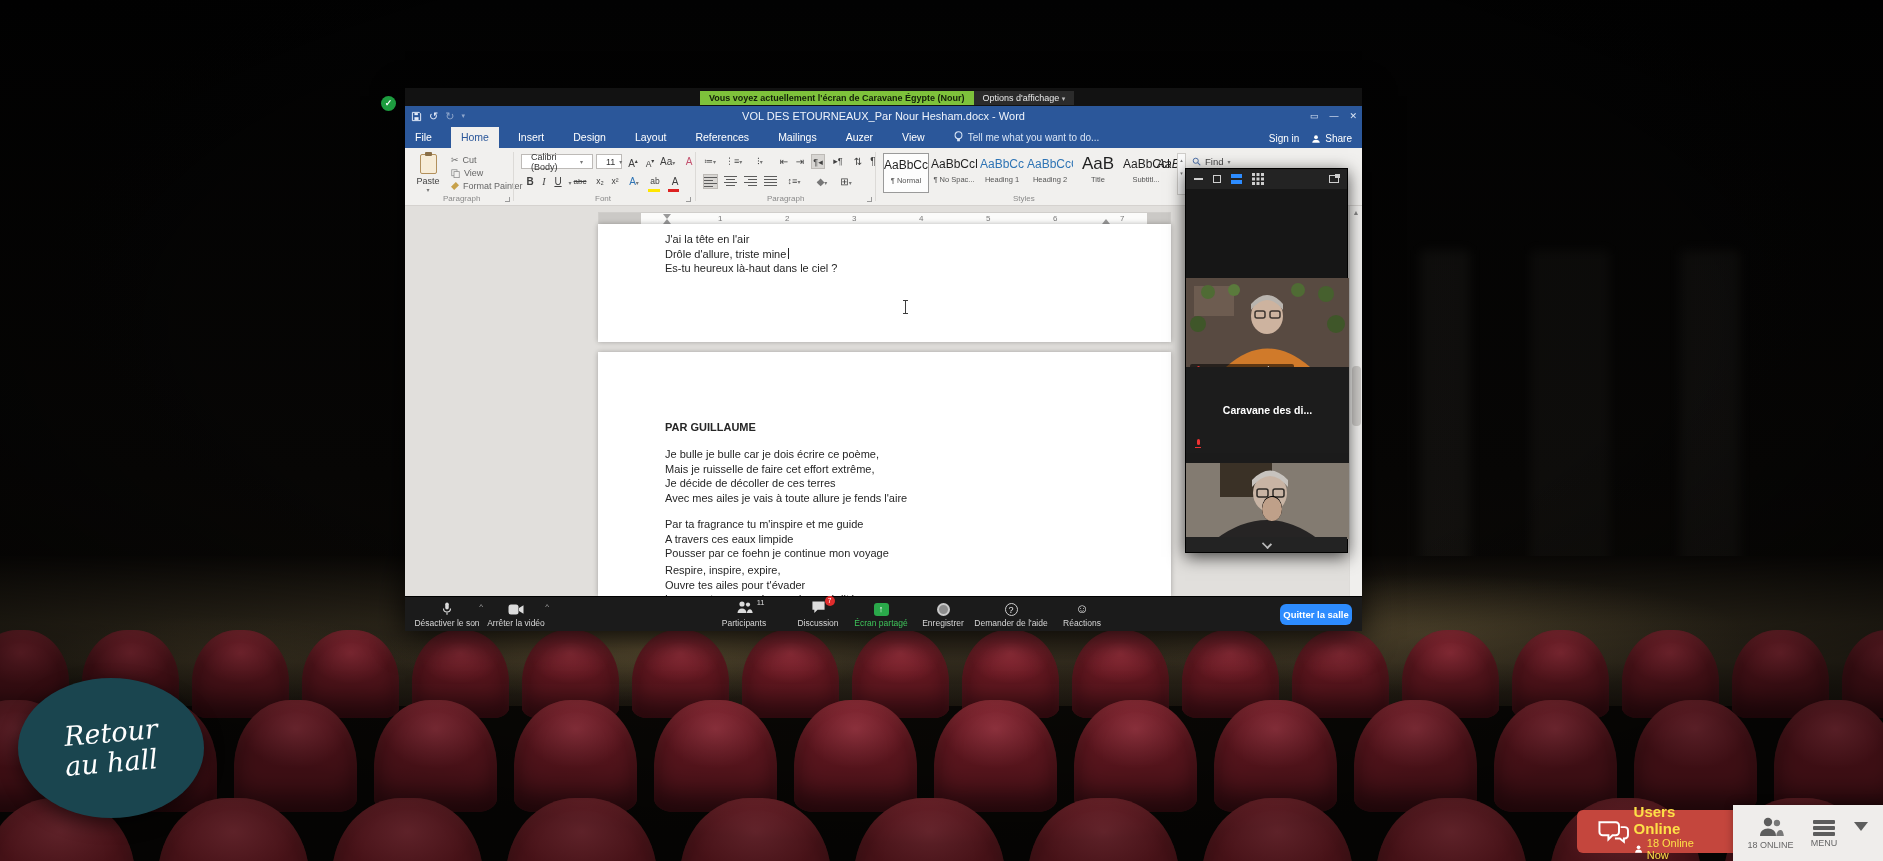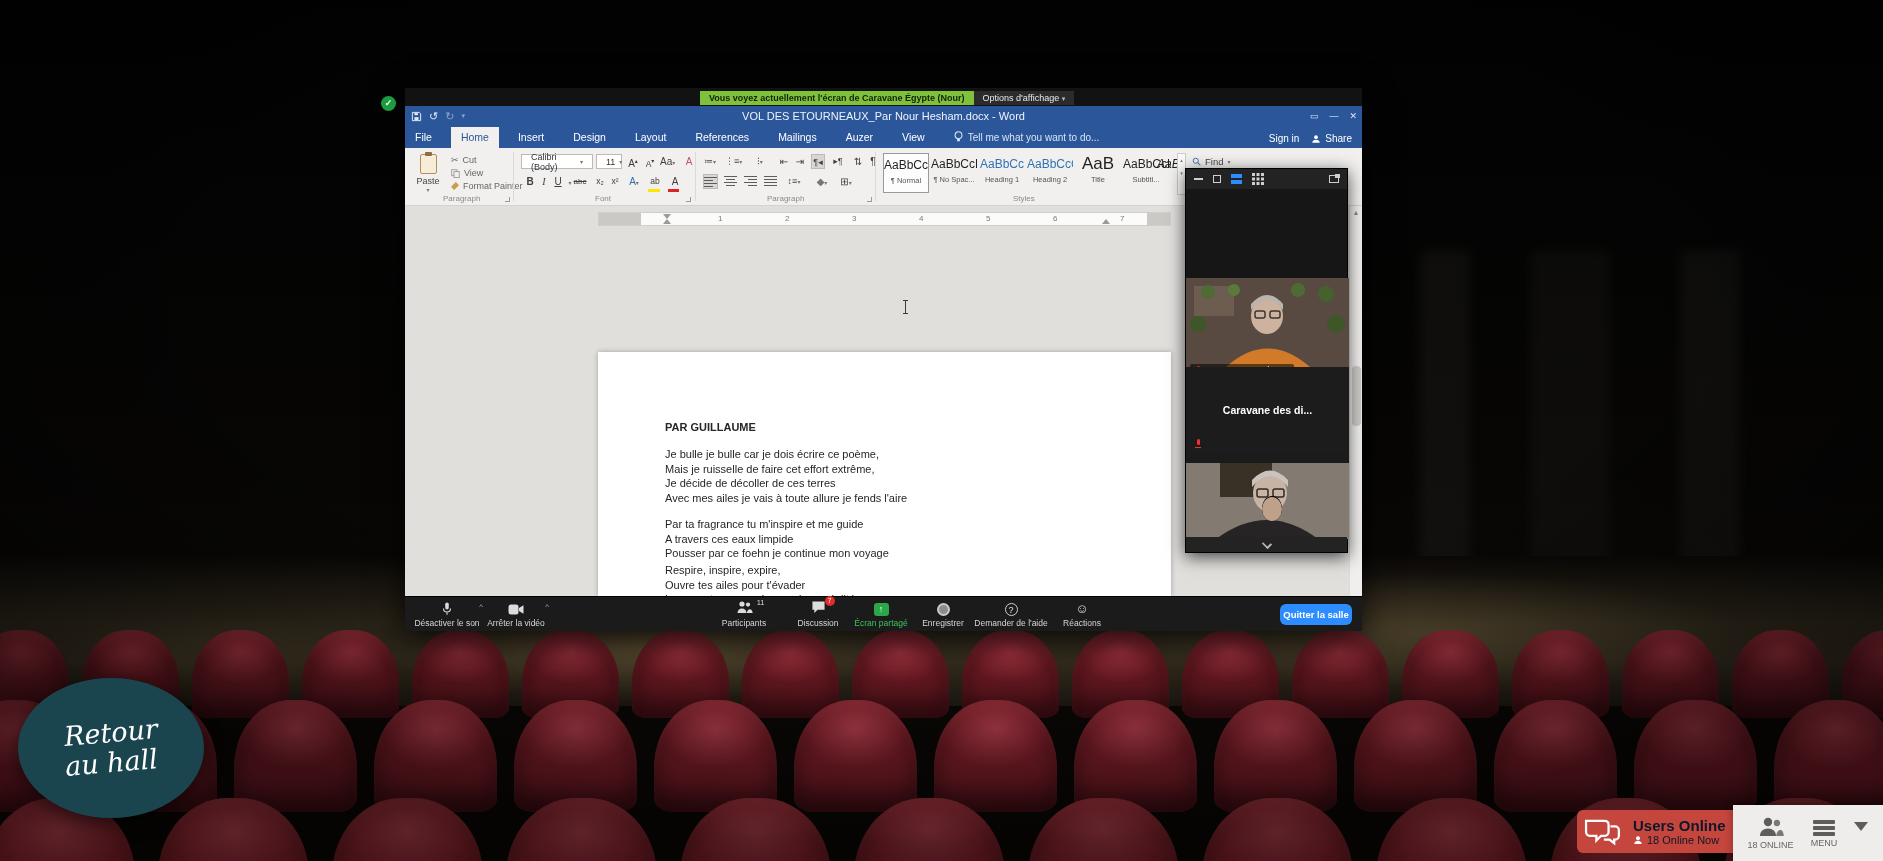--- a/index.html
+++ b/index.html
@@ -176,22 +176,22 @@
       color:#fff; border:none; border-radius:6px; font-size:9.5px; font-weight:bold;
       font-family:"Liberation Sans",sans-serif; }
 
   
   .return-hall { position:absolute; left:18px; top:678px; width:186px; height:140px; z-index:30;
       background:#1a454f; border-radius:50%; display:flex; flex-direction:column; align-items:center;
       justify-content:center; color:#fff; cursor:pointer; box-shadow:0 6px 18px rgba(0,0,0,.5); }
   .return-hall div { font-family:"DejaVu Serif", serif; font-style:italic; font-size:27px;
       line-height:30px; transform:rotate(-5deg); }
   .users-widget { position:absolute; left:1577px; top:810px; width:156px; height:43px; z-index:30;
-      background:#c4463d; border-radius:6px 0 0 6px; display:flex; align-items:center; gap:12px;
-      padding:0 6px; color:#0f172a; }
+      background:#c4463d; border-radius:6px 0 0 6px; display:flex; align-items:center; gap:4px;
+      padding:0 20px; color:#fde047; }
   .uw-txt .t1 { font-size:15px; font-weight:bold; line-height:17px; }
   .uw-txt .t2 { font-size:11px; display:flex; align-items:center; gap:4px; }
   .menu-panel { position:absolute; left:1733px; top:805px; width:150px; height:56px; z-index:30;
       background:#efedeb; display:flex; align-items:center; justify-content:space-around;
       padding:0 6px; box-shadow:0 -2px 8px rgba(0,0,0,.3); }
   .mp-item { text-align:center; color:#666; font-size:9px; }
   .hamb i { display:block; width:22px; height:3.5px; background:#5d5d5d; margin:2.5px auto; border-radius:1px; }
   .mp-caret { width:0; height:0; border-left:7px solid transparent; border-right:7px solid transparent;
       border-top:9px solid #5d5d5d; margin-bottom:14px; }
 </style>
@@ -440,20 +440,25 @@
         <span class="num" style="left:253px;">3</span>
         <span class="num" style="left:320px;">4</span>
         <span class="num" style="left:387px;">5</span>
         <span class="num" style="left:454px;">6</span>
         <span class="num" style="left:521px;">7</span>
         <div class="tri" style="left:64px; top:1px; border-left:4px solid transparent; border-right:4px solid transparent; border-top:5px solid #9a9a9a;"></div>
         <div class="tri" style="left:64px; bottom:1px; border-left:4px solid transparent; border-right:4px solid transparent; border-bottom:5px solid #9a9a9a;"></div>
         <div class="tri" style="left:503px; bottom:1px; border-left:4px solid transparent; border-right:4px solid transparent; border-bottom:5px solid #9a9a9a;"></div>
       </div>
 
+      <div class="page" style="top:18px; height:118px;">
+        <div class="doc-line" style="top:8px;">J'ai la tête en l'air</div>
+        <div class="doc-line" style="top:22.5px;"><span>Drôle d'allure, triste mine</span><span class="caret-txt"></span></div>
+        <div class="doc-line" style="top:37px;">Es-tu heureux là-haut dans le ciel ?</div>
+      </div>
 
       <div class="page" style="top:146px; height:244px;">
         <div class="doc-line" style="top:68px; font-weight:bold;">PAR GUILLAUME</div>
         <div class="stanza" style="top:95px;">
           <div>Je bulle je bulle car je dois écrire ce poème,</div>
           <div>Mais je ruisselle de faire cet effort extrême,</div>
           <div>Je décide de décoller de ces terres</div>
           <div>Avec mes ailes je vais à toute allure je fends l'aire</div>
         </div>
         <div class="stanza" style="top:165px;">

